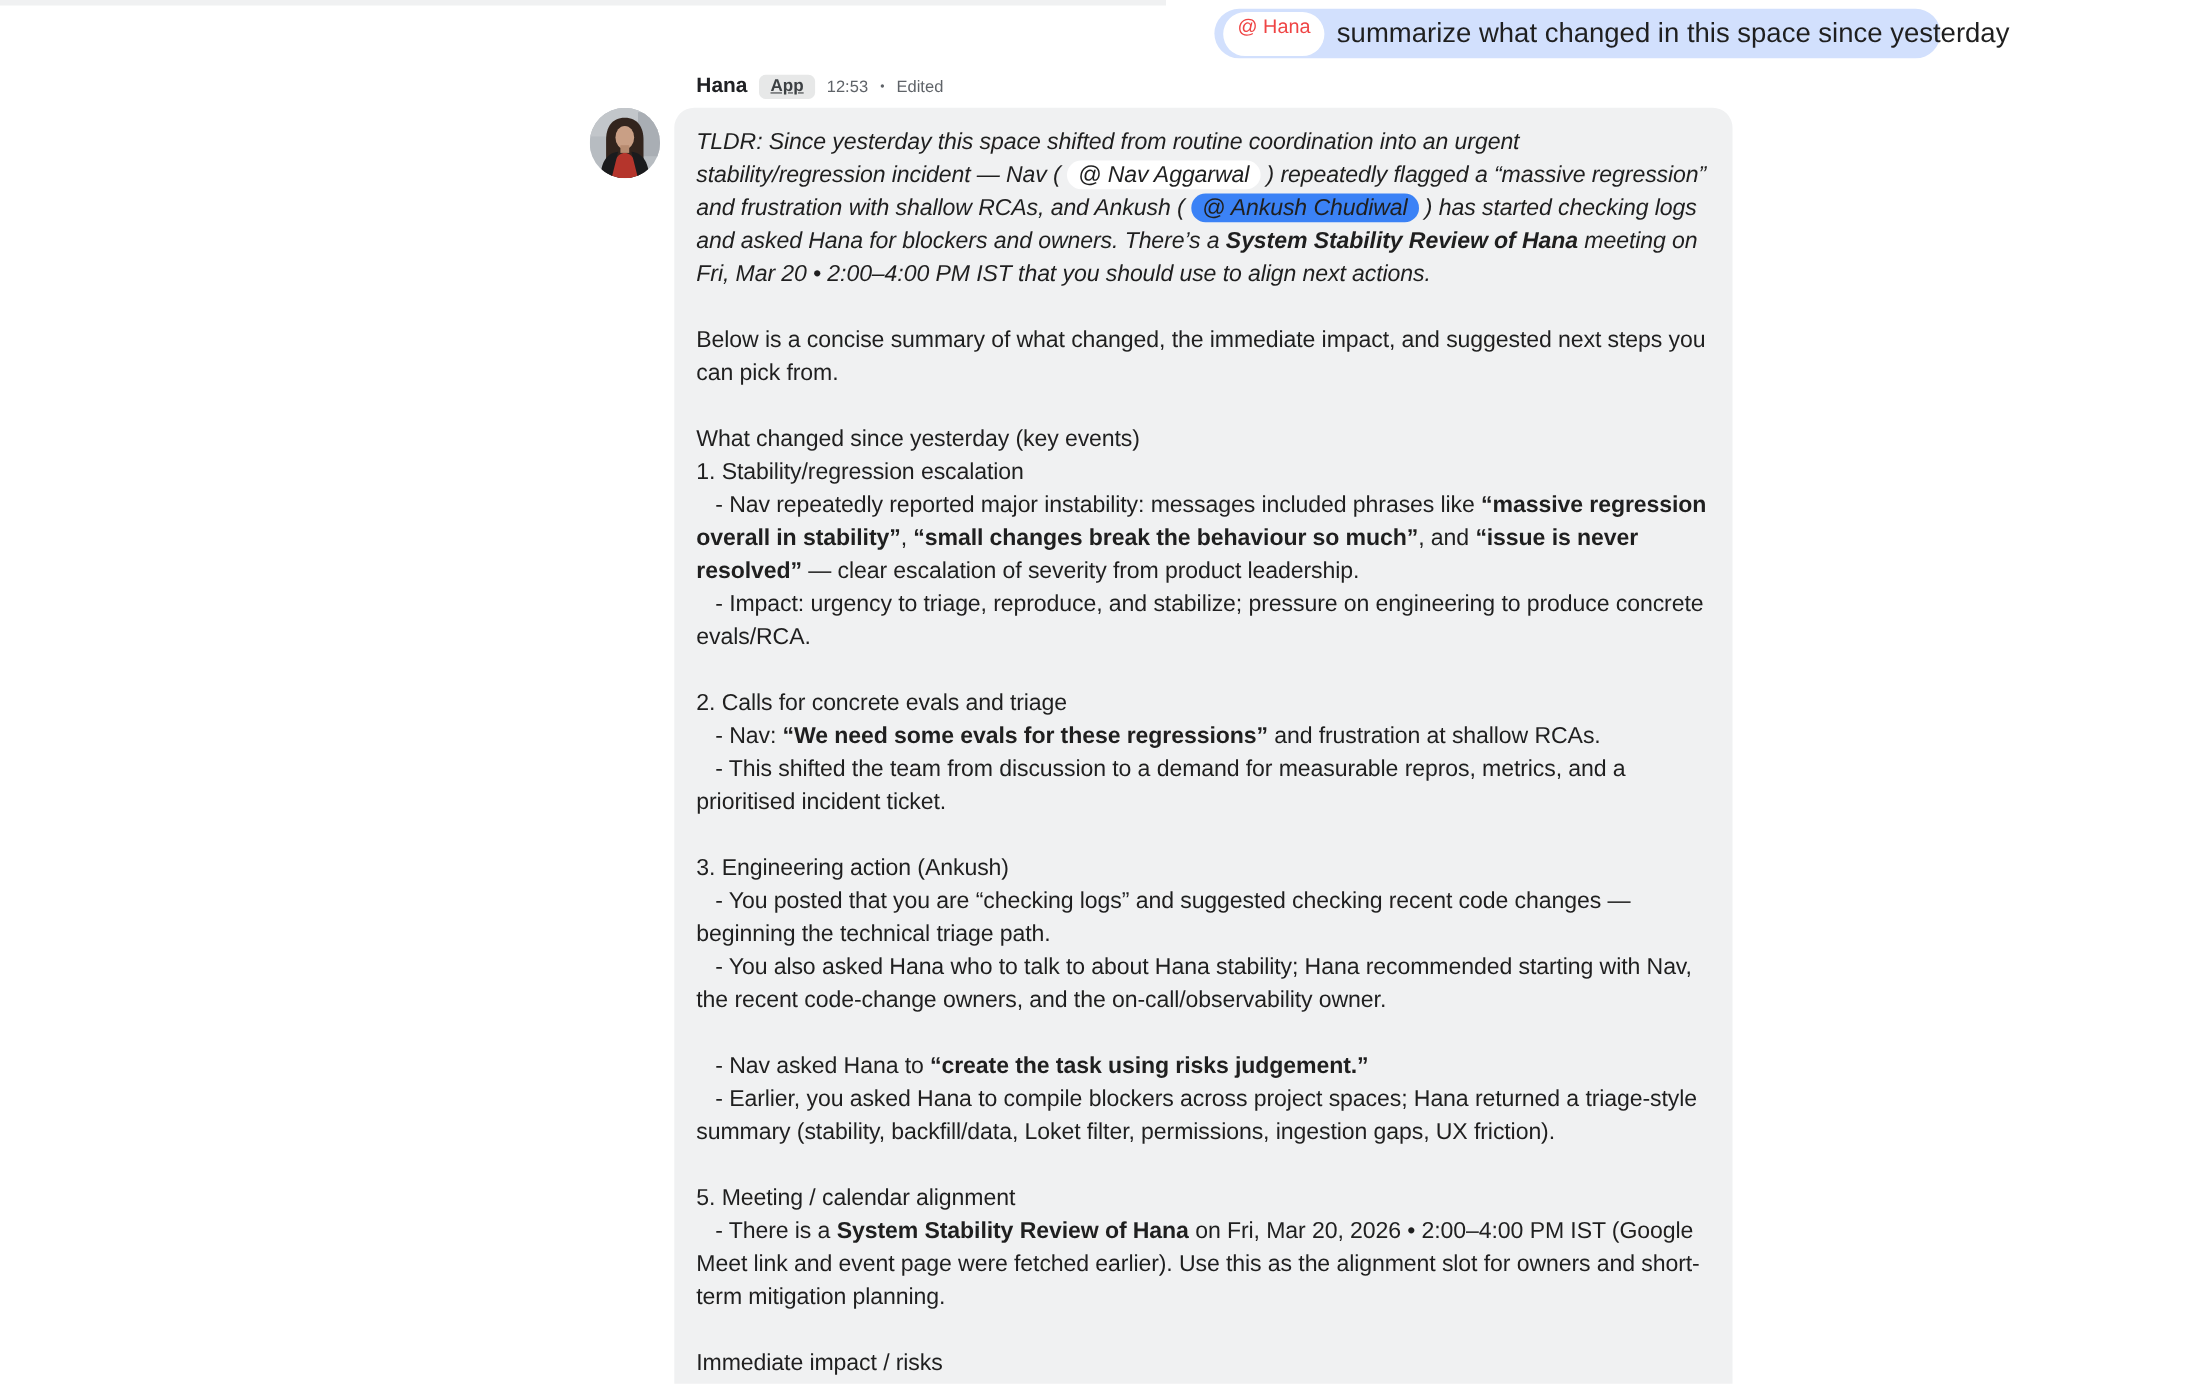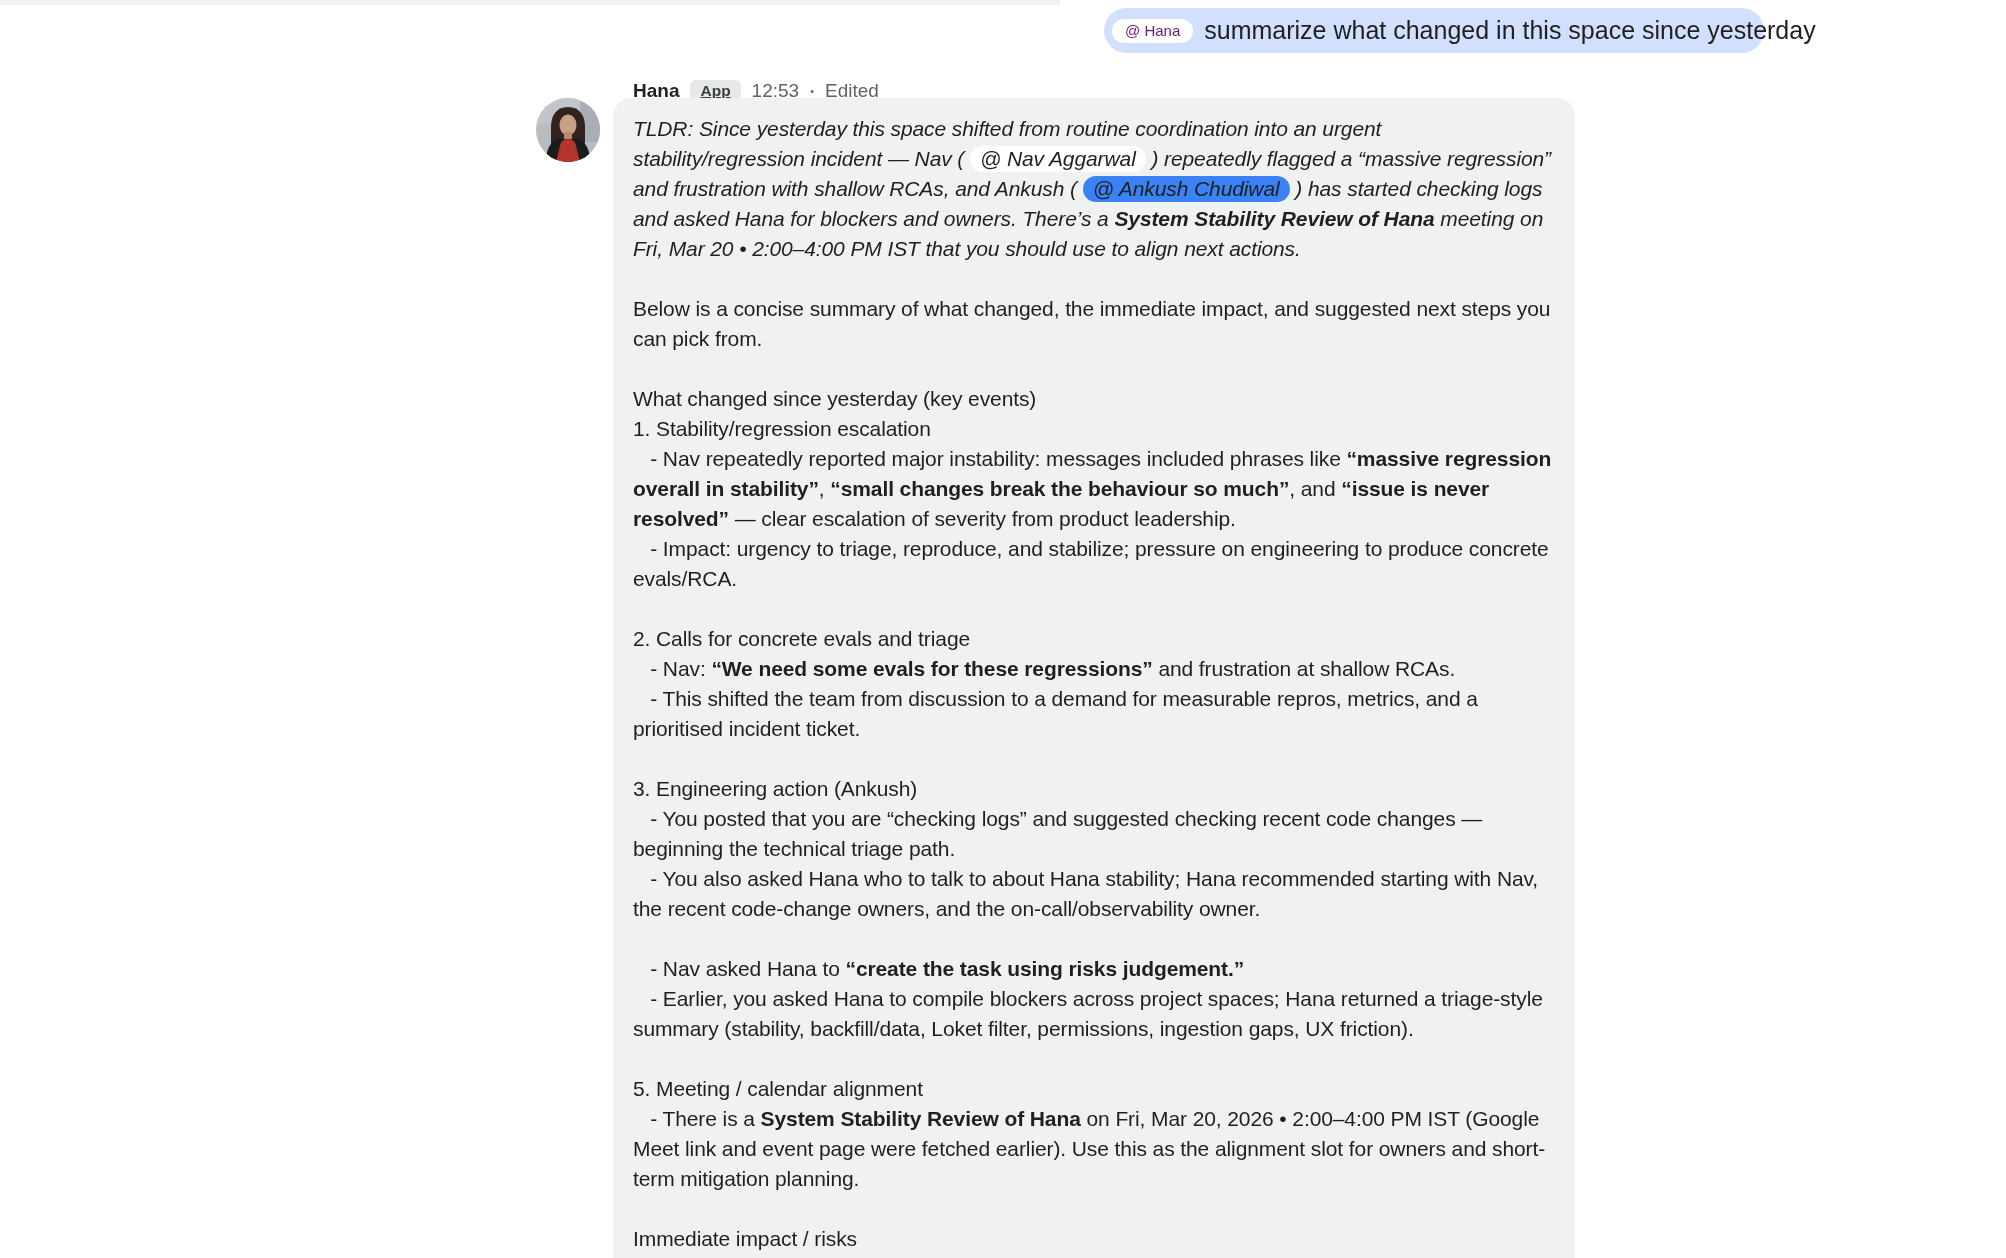--- a/index.html
+++ b/index.html
@@ -9,43 +9,43 @@
   
   .top-remnant { position: absolute; left: 0; top: 0; width: 1060px; height: 5px; background: #f0f1f2; }
 
   
   .user-bubble {
     position: absolute; left: 1104px; top: 8px; width: 660px; height: 45px;
     background: #d2e0fd; border-radius: 23px;
     display: flex; align-items: center; gap: 11px; padding: 0 18px 0 8px;
   }
   .user-bubble .mention-chip {
-    background: #ffffff; border-radius: 999px; padding: 3px 13px 4px;
-    font-size: 15px; white-space: nowrap; color: #701a75;
+    background: #ffffff; border-radius: 999px; padding: 3px 13px 16px;
+    font-size: 18px; white-space: nowrap; color: #ef4444;
   }
   .user-bubble .user-text { font-size: 25px; color: #1f1f1f; white-space: nowrap; }
 
   
   .avatar {
     position: absolute; left: 536px; top: 98px; width: 64px; height: 64px;
     border-radius: 50%; overflow: hidden;
   }
   .avatar svg { display: block; width: 64px; height: 64px; }
 
   
   .msg-header {
     position: absolute; left: 633px; top: 66px; height: 26px;
-    display: flex; align-items: center; gap: 11px; margin-top: 12px;
+    display: flex; align-items: center; gap: 11px;
   }
   .sender { font-size: 19px; font-weight: 700; color: #202124; }
   .app-badge {
     background: #e7e8e8; color: #3c4043; font-size: 15.5px; font-weight: 700;
     padding: 3px 10px 4px; border-radius: 6px; line-height: 1; text-decoration: underline;
   }
-  .meta { font-size: 19px; color: #5f6368; }
+  .meta { font-size: 15px; color: #5f6368; }
   .meta-dot { font-size: 11px; color: #5f6368; }
 
   
   .bot-bubble {
     position: absolute; left: 613px; top: 98px; width: 962px; height: 1360px;
     background: #f0f1f2; border-radius: 18px; padding: 16px 20px;
   }
   .msg-body { font-size: 21px; line-height: 30px; letter-spacing: -0.1px; color: #1f1f1f; }
   .msg-body .block { margin-bottom: 30px; }
   .msg-body .block:last-child { margin-bottom: 0; }

